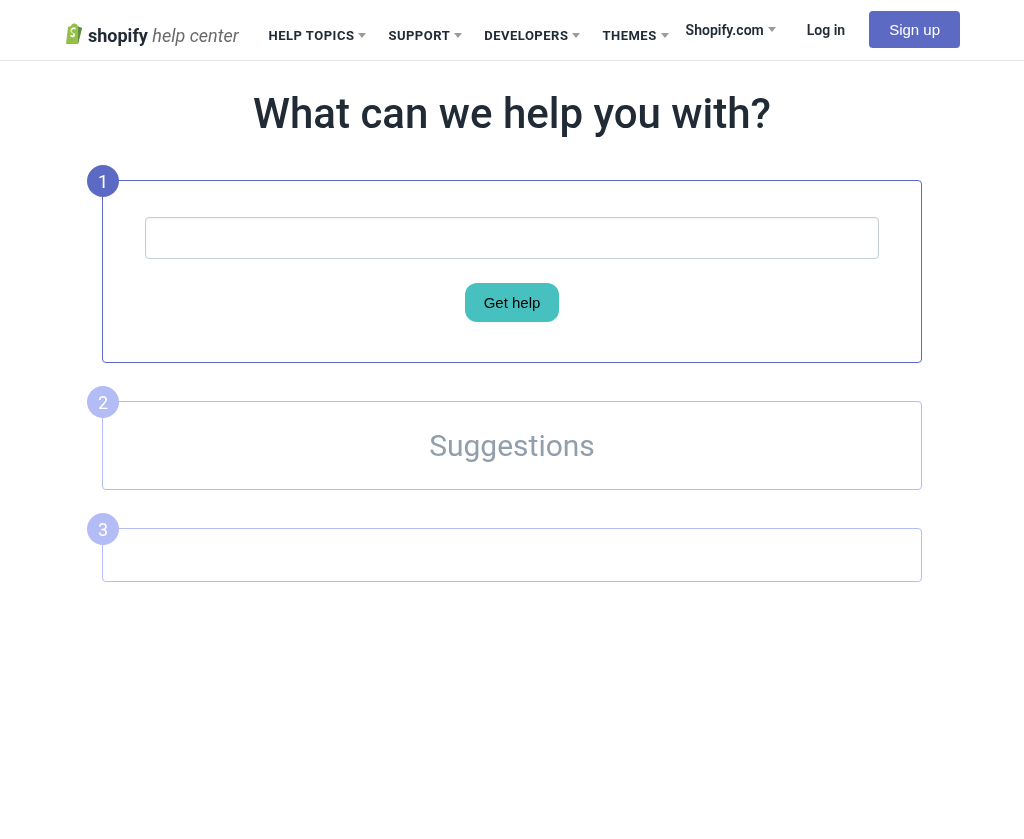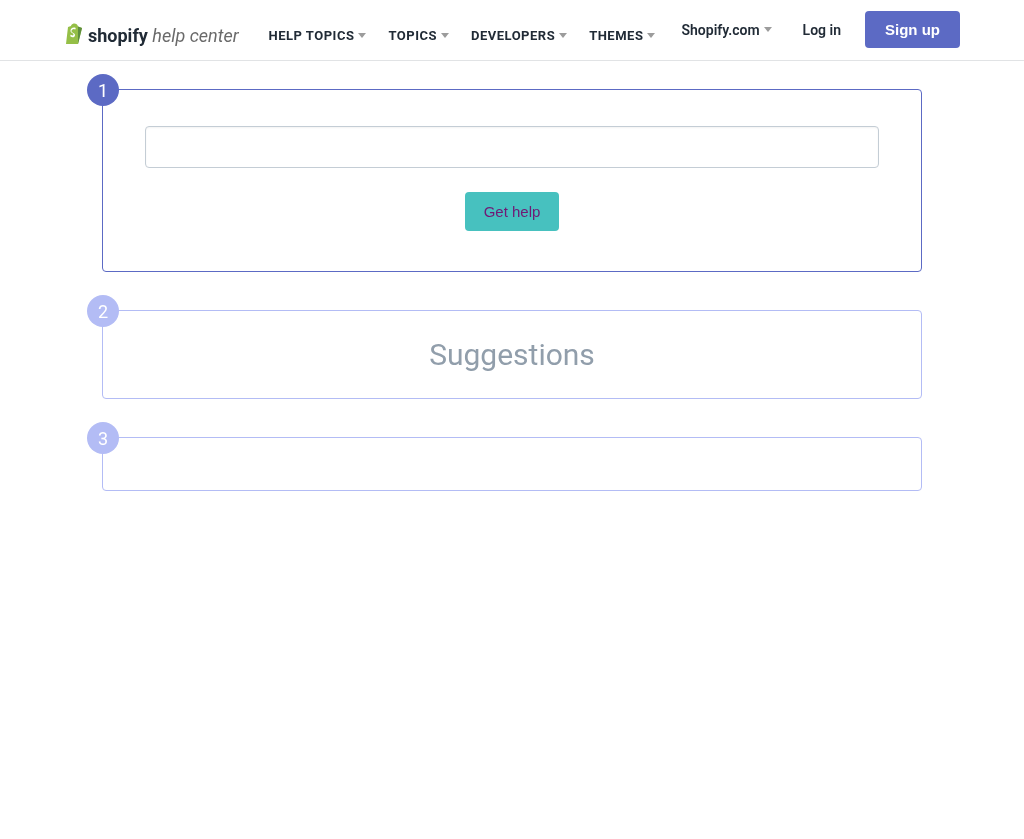--- a/index.html
+++ b/index.html
@@ -65,21 +65,21 @@
   font-size: 14px;
   font-weight: 600;
   color: #212b36;
   cursor: pointer;
   margin-left: 7px;
 }
 .signup-btn {
   background: #5c6ac4;
   color: #fff;
   font-size: 15px;
-  font-weight: 700;
+  font-weight: 400;
   padding: 10px 20px;
   border-radius: 4px;
   border: none;
   cursor: pointer;
 }
 .main {
   max-width: 920px;
   margin: 0 auto;
   padding: 28px 50px 0;
 }
@@ -135,25 +135,25 @@
   padding: 0 12px;
   font-size: 15px;
   display: block;
   margin: 0 auto 24px;
   box-shadow: inset 0 1px 2px rgba(0,0,0,0.05);
 }
 .get-help-btn {
   display: block;
   margin: 0 auto;
   background: #47c1bf;
-  color: #701a75;
+  color: #000000;
   font-size: 15px;
   font-weight: 500;
   padding: 11px 19px;
-  border-radius: 4px;
+  border-radius: 12px;
   border: none;
   cursor: pointer;
 }
 .step-title-muted {
   text-align: center;
   font-size: 30px;
   font-weight: 400;
   color: #919eab;
 }
 </style>
@@ -171,21 +171,21 @@
         </svg>
       </span>
       <span class="logo-text"><span class="bold">shopify</span><span class="light"> help center</span></span>
     </div>
     <div class="nav">
       <div class="nav-item">
         <span>HELP TOPICS</span>
         <span class="chevron"></span>
       </div>
       <div class="nav-item">
-        <span>TOPICS</span>
+        <span>SUPPORT</span>
         <span class="chevron"></span>
       </div>
       <div class="nav-item">
         <span>DEVELOPERS</span>
         <span class="chevron"></span>
       </div>
       <div class="nav-item">
         <span>THEMES</span>
         <span class="chevron"></span>
       </div>
@@ -197,20 +197,21 @@
       <span class="chevron"></span>
     </div>
     <div class="right-link">
       <span>Log in</span>
     </div>
     <button class="signup-btn">Sign up</button>
   </div>
 </div>
 
 <div class="main">
+  <h1 class="page-title">What can we help you with?</h1>
 
   <div class="step-box active">
     <div class="step-badge active">1</div>
     <input type="text" class="help-input" value="" style="">
     <button class="get-help-btn">Get help</button>
   </div>
 
   <div class="step-box inactive">
     <div class="step-badge inactive">2</div>
     <div class="step-title-muted">Suggestions</div>

